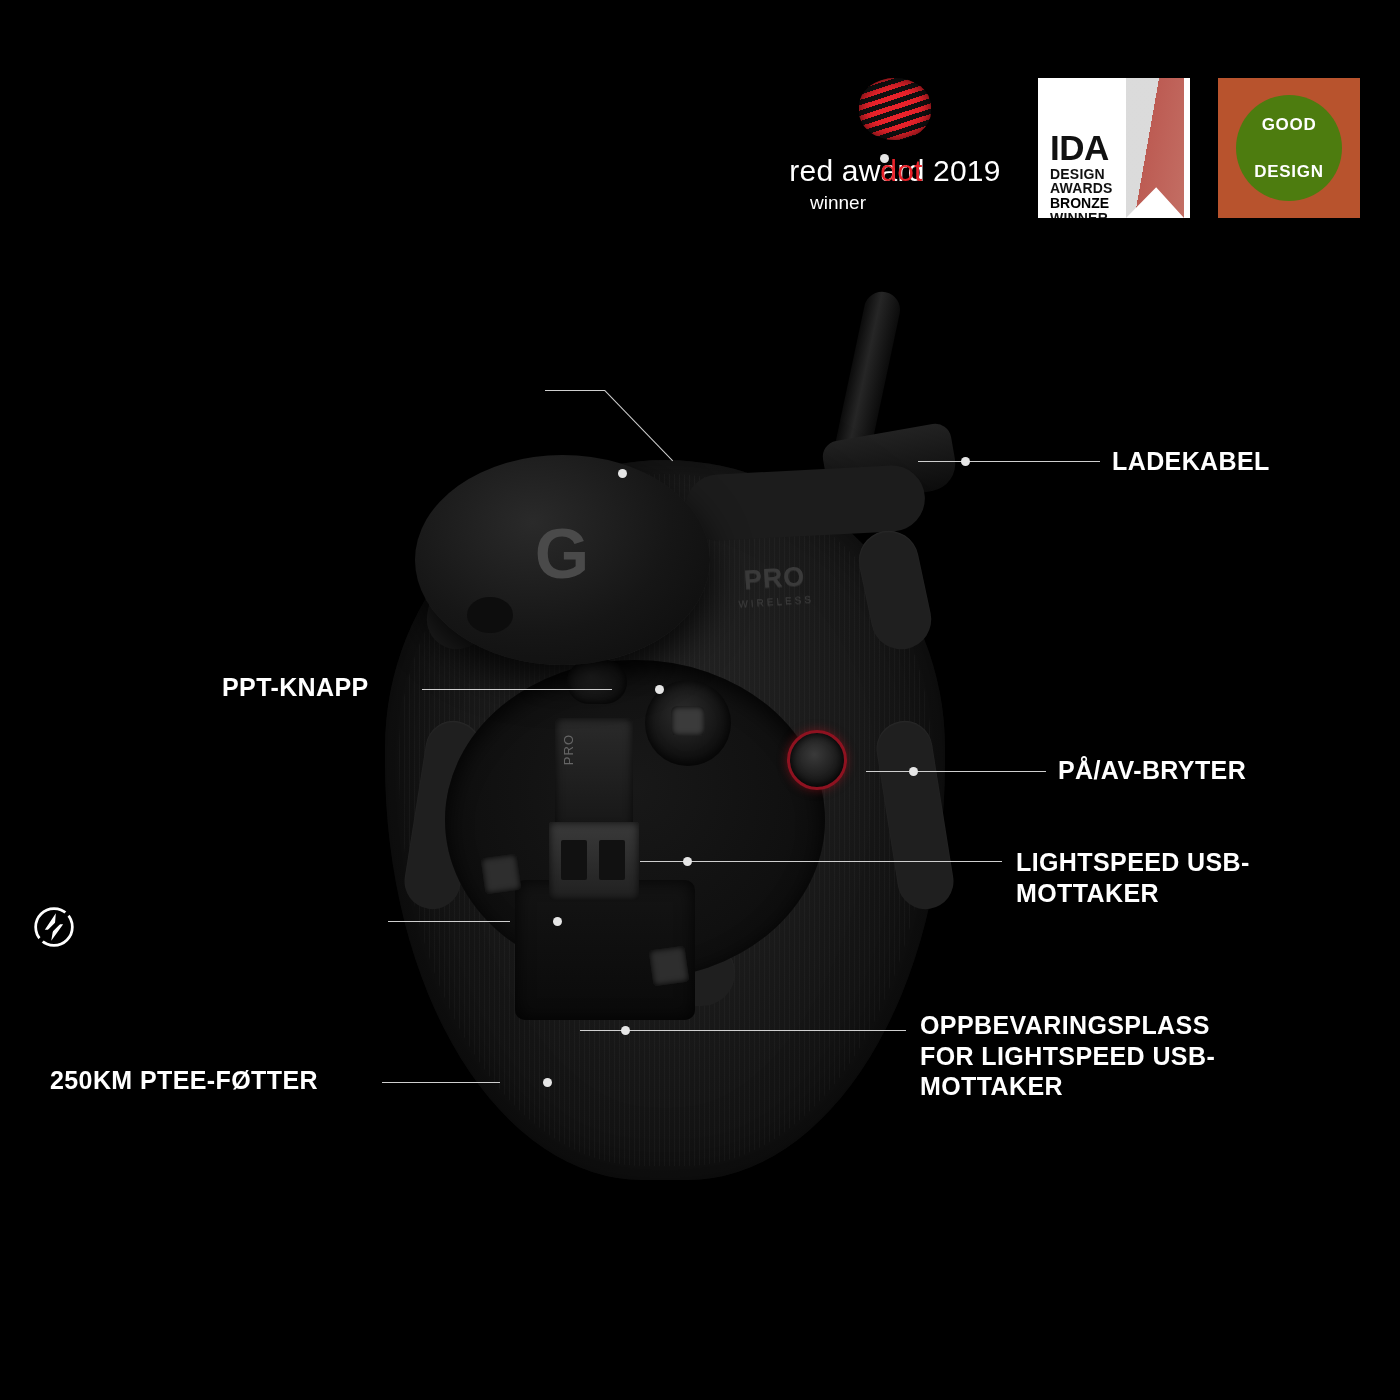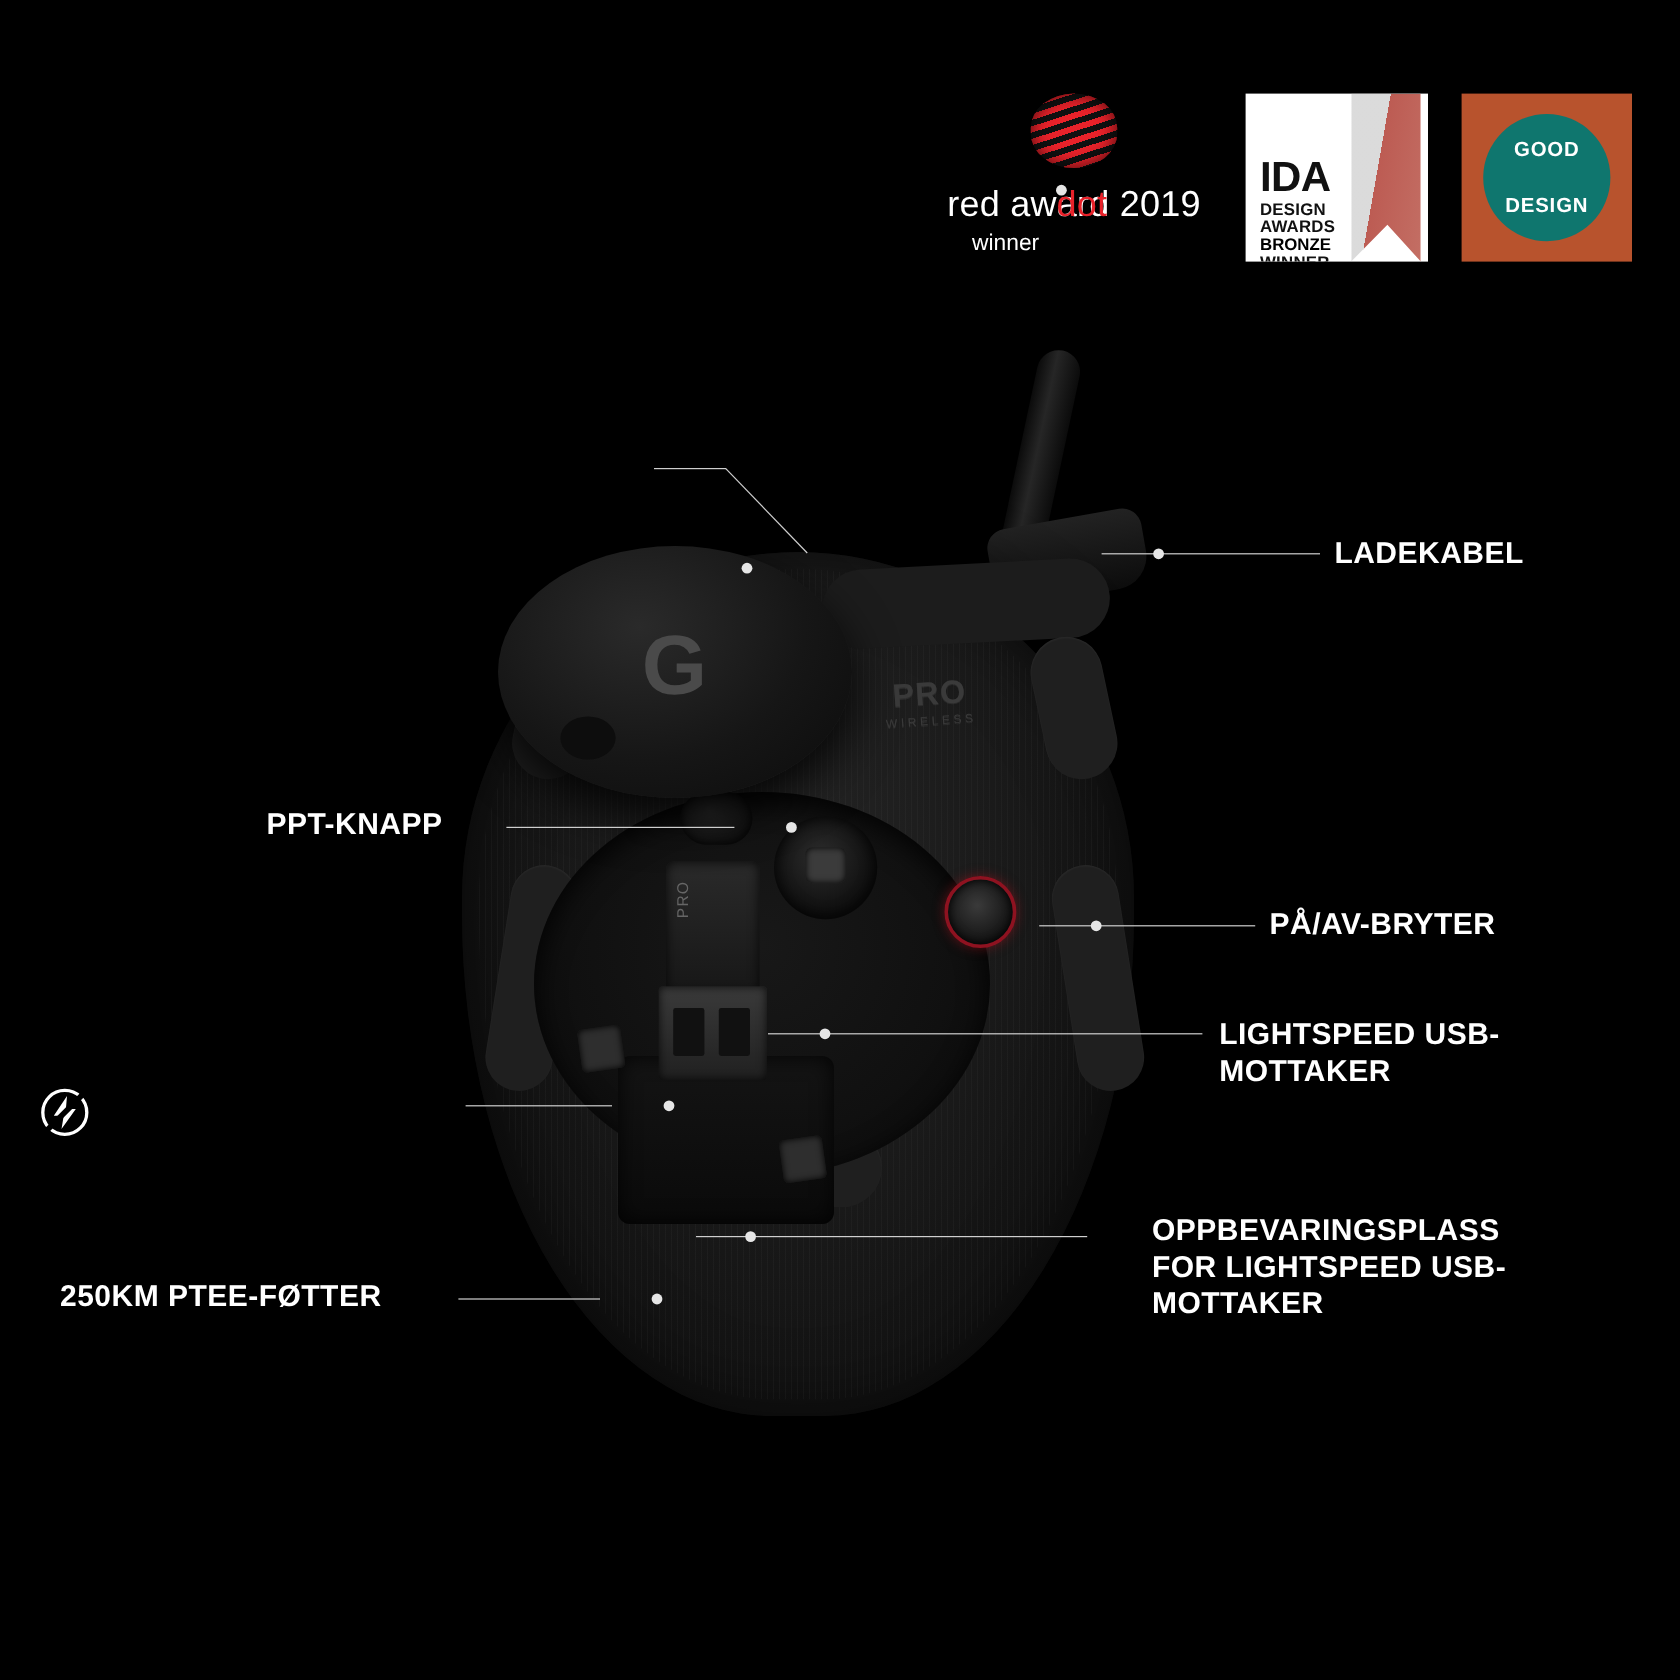--- a/index.html
+++ b/index.html
@@ -106,21 +106,21 @@
     height: 140px;
     background: #b8532d;
     display: flex;
     align-items: center;
     justify-content: center;
   }
   .gd-circle {
     width: 106px;
     height: 106px;
     border-radius: 50%;
-    background: #0f766e;
+    background: #4d7c0f;
     color: #ffffff;
     display: flex;
     flex-direction: column;
     align-items: center;
     justify-content: center;
     font-size: 17px;
     font-weight: 700;
     letter-spacing: .7px;
     line-height: 1.25;
     gap: 26px;
@@ -488,21 +488,21 @@
   <div class="dot" style="left:636px; top:857px;"></div>
 
   <svg class="bolt-icon" viewBox="0 0 48 48">
     <circle cx="24" cy="24" r="20" fill="none" stroke="#ffffff" stroke-width="3"></circle>
     <path d="M26 9 L14 27 H23 L21 39 L34 21 H25 Z" fill="#ffffff"></path>
     <line x1="8" y1="40" x2="40" y2="8" stroke="#000000" stroke-width="5"></line>
   </svg>
   <div class="leader" style="left:388px; top:921px; width:122px;"></div>
   <div class="dot" style="left:506px; top:917px;"></div>
 
-  <div class="label" style="left:920px; top:1010px; width:340px;margin-left:40px;">OPPBEVARINGSPLASS FOR LIGHTSPEED USB-MOTTAKER</div>
+  <div class="label" style="left:920px; top:1010px; width:340px;">OPPBEVARINGSPLASS FOR LIGHTSPEED USB-MOTTAKER</div>
   <div class="leader" style="left:580px; top:1030px; width:326px;"></div>
   <div class="dot" style="left:574px; top:1026px;"></div>
 
   <div class="label" style="left:50px; top:1065px;">250KM PTEE-FØTTER</div>
   <div class="leader" style="left:382px; top:1082px; width:118px;"></div>
   <div class="dot" style="left:496px; top:1078px;"></div>
 
 </div>
 
 </body></html>

